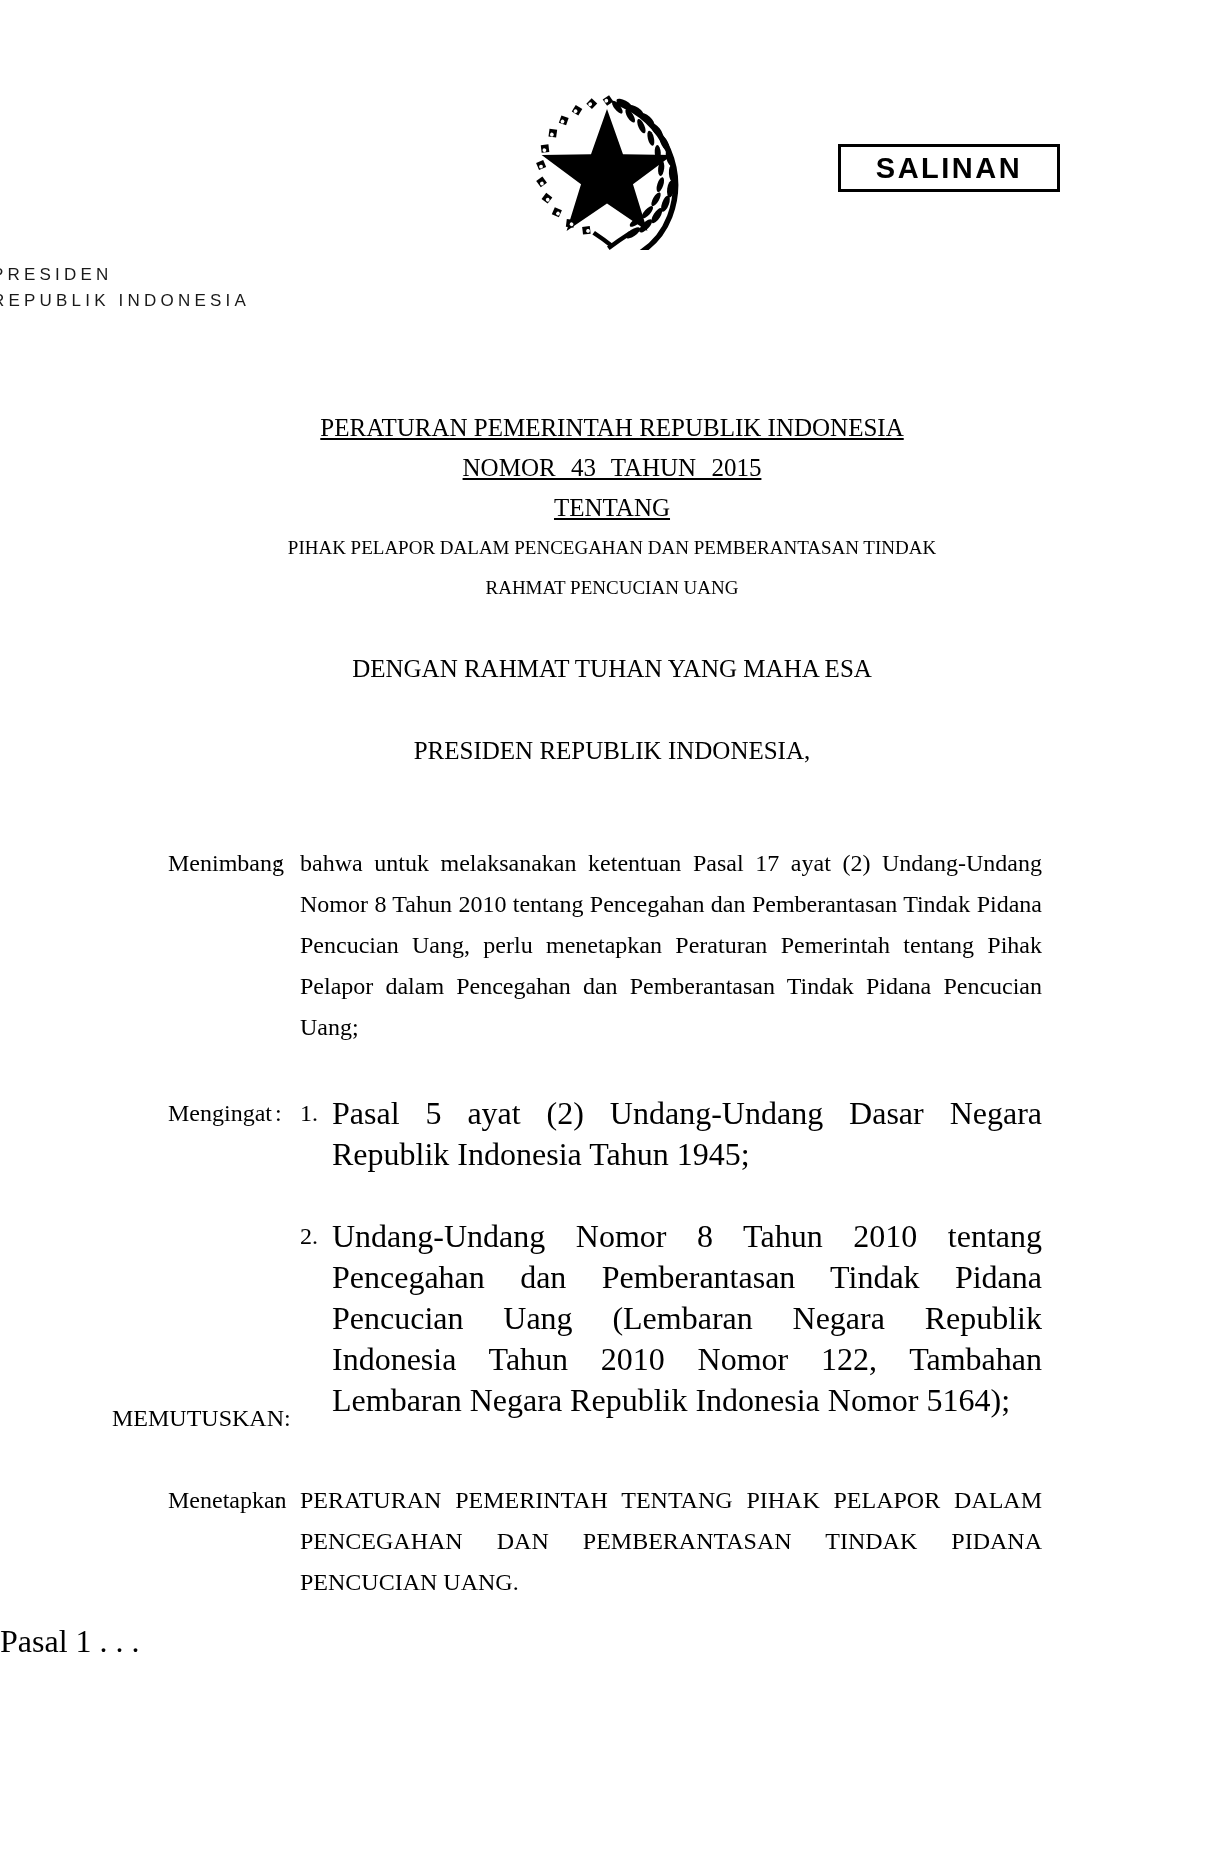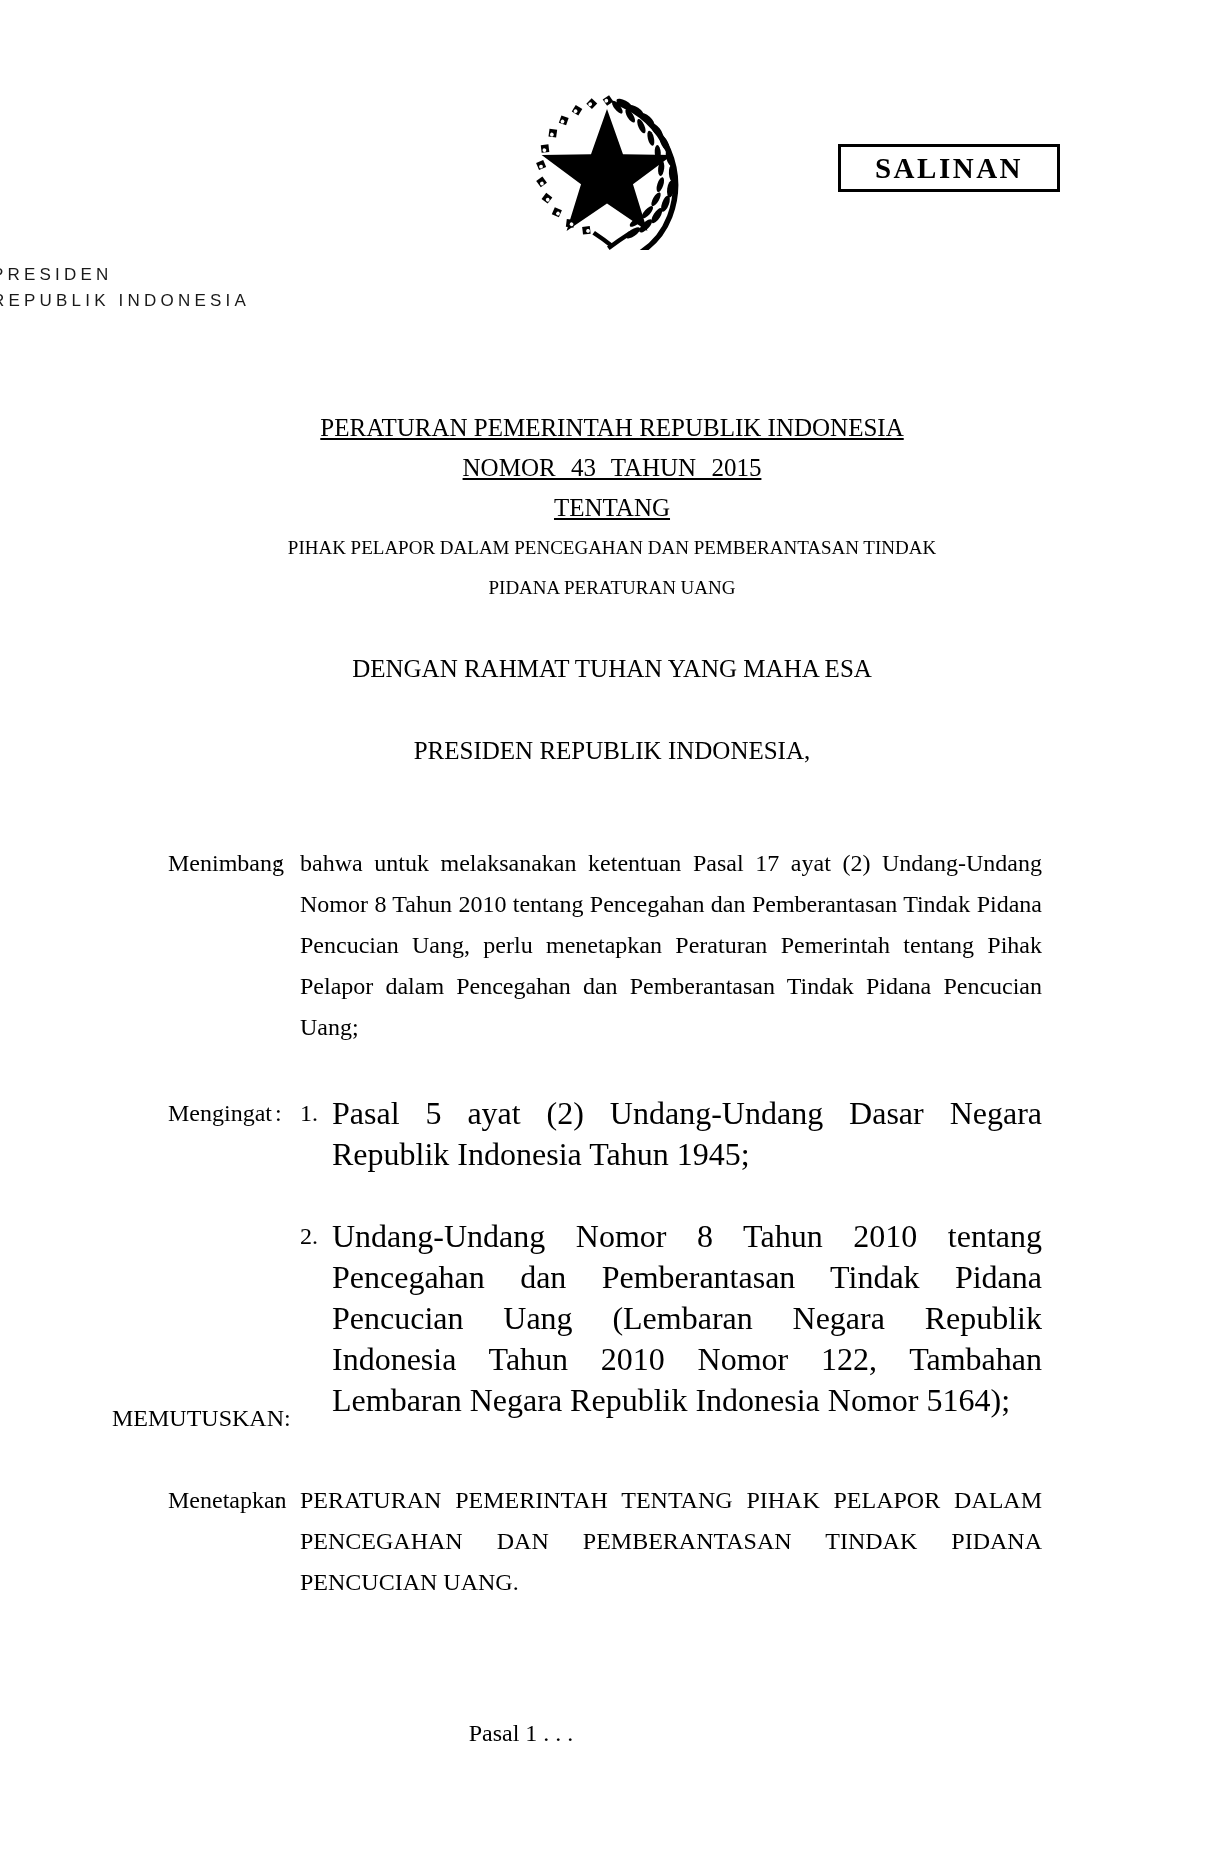--- a/index.html
+++ b/index.html
@@ -65,21 +65,21 @@
     left: 838px;
     top: 144px;
     width: 222px;
     height: 48px;
     border: 3px solid #000000;
     box-sizing: border-box;
     text-align: center;
   }
   .salinan-text {
     display: block;
-    font-family: Liberation Serif, serif;
+    font-family: Liberation Sans, sans-serif;
     font-weight: bold;
     font-size: 29px;
     letter-spacing: 2.5px;
     line-height: 42px;
     white-space: nowrap;
   }
 
   
   .title-block {
     position: absolute;
@@ -185,24 +185,24 @@
     width: 1000px;
     text-align: left;
     font-size: 24px;
     line-height: 41px;
   }
 
   
   .catchword {
     position: absolute;
     left: 0;
-    top: 1713px;
+    top: 1621px;
     width: 1042px;
-    text-align: center;
-    font-size: 24px;
+    text-align: left;
+    font-size: 32px;
     line-height: 41px;
   }
 </style>
 </head>
 <body>
 
 <div class="page">
 
   <div class="masthead">
     <div class="emblem-wrap">
@@ -349,21 +349,21 @@
 
   <div class="salinan-box">
     <span class="salinan-text">SALINAN</span>
   </div>
 
   <div class="title-block">
     <div class="title-line">PERATURAN PEMERINTAH REPUBLIK INDONESIA</div>
     <div class="title-line nomor">NOMOR  43  TAHUN  2015</div>
     <div class="title-line">TENTANG</div>
     <div class="title-subject">PIHAK PELAPOR DALAM PENCEGAHAN DAN PEMBERANTASAN TINDAK</div>
-    <div class="title-subject">PIDANA PERATURAN UANG</div>
+    <div class="title-subject">RAHMAT PENCUCIAN UANG</div>
   </div>
 
   <div class="invocation">
     <div class="line">DENGAN RAHMAT TUHAN YANG MAHA ESA</div>
     <div class="spacer"></div>
     <div class="line">PRESIDEN REPUBLIK INDONESIA,</div>
   </div>
 
   <div class="clause" style="top:843px;">
     <div class="clause-inner">

